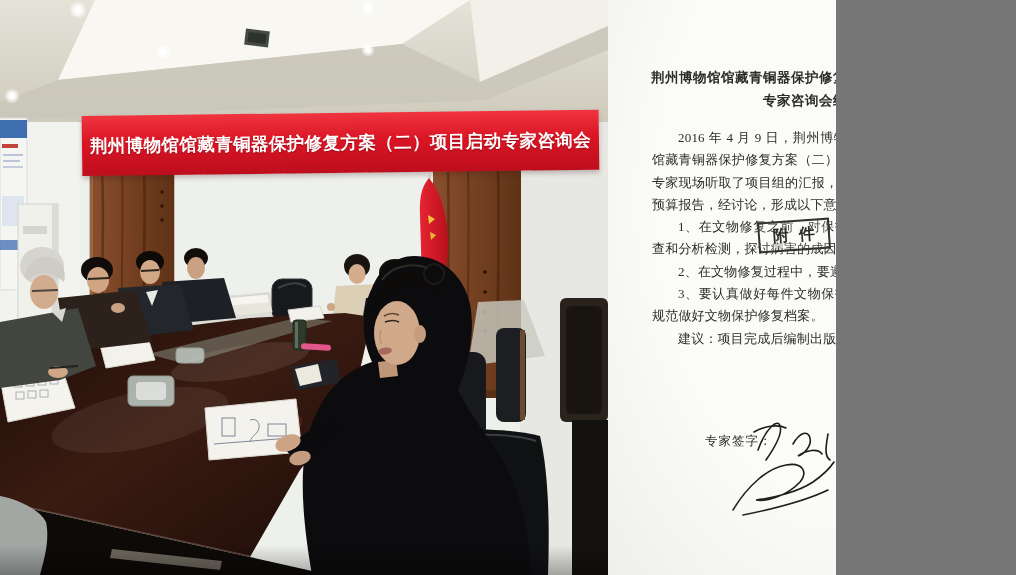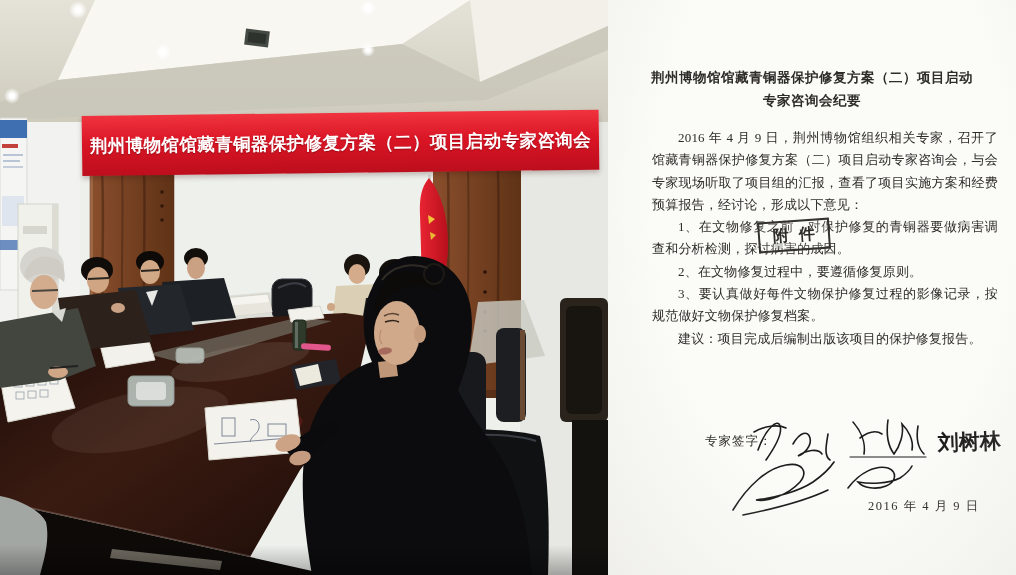--- a/index.html
+++ b/index.html
@@ -1,16 +1,16 @@
 <!DOCTYPE html>
 <html><head>
 <meta charset="utf-8">
 <style>
   html,body{margin:0;padding:0;background:#777;}
-  .stage{position:relative;width:1016px;height:575px;overflow:hidden;background:#ec4899;
+  .stage{position:relative;width:836px;height:575px;overflow:hidden;background:#ec4899;
          font-family:"Liberation Sans","DejaVu Sans",sans-serif;}
 
   
   .photo{position:absolute;left:0;top:0;width:608px;height:575px;overflow:hidden;background:#e9eae6;}
   .photo svg{position:absolute;left:0;top:0;}
   .banner{position:absolute;left:82px;top:116px;width:517px;height:60px;
           transform:rotate(-0.7deg);transform-origin:left center;
           background:linear-gradient(180deg,#f0343f 0%,#da1525 45%,#bd0e1d 100%);
           display:flex;align-items:center;justify-content:center;
           box-shadow:0 3px 5px rgba(60,20,20,.25);}

